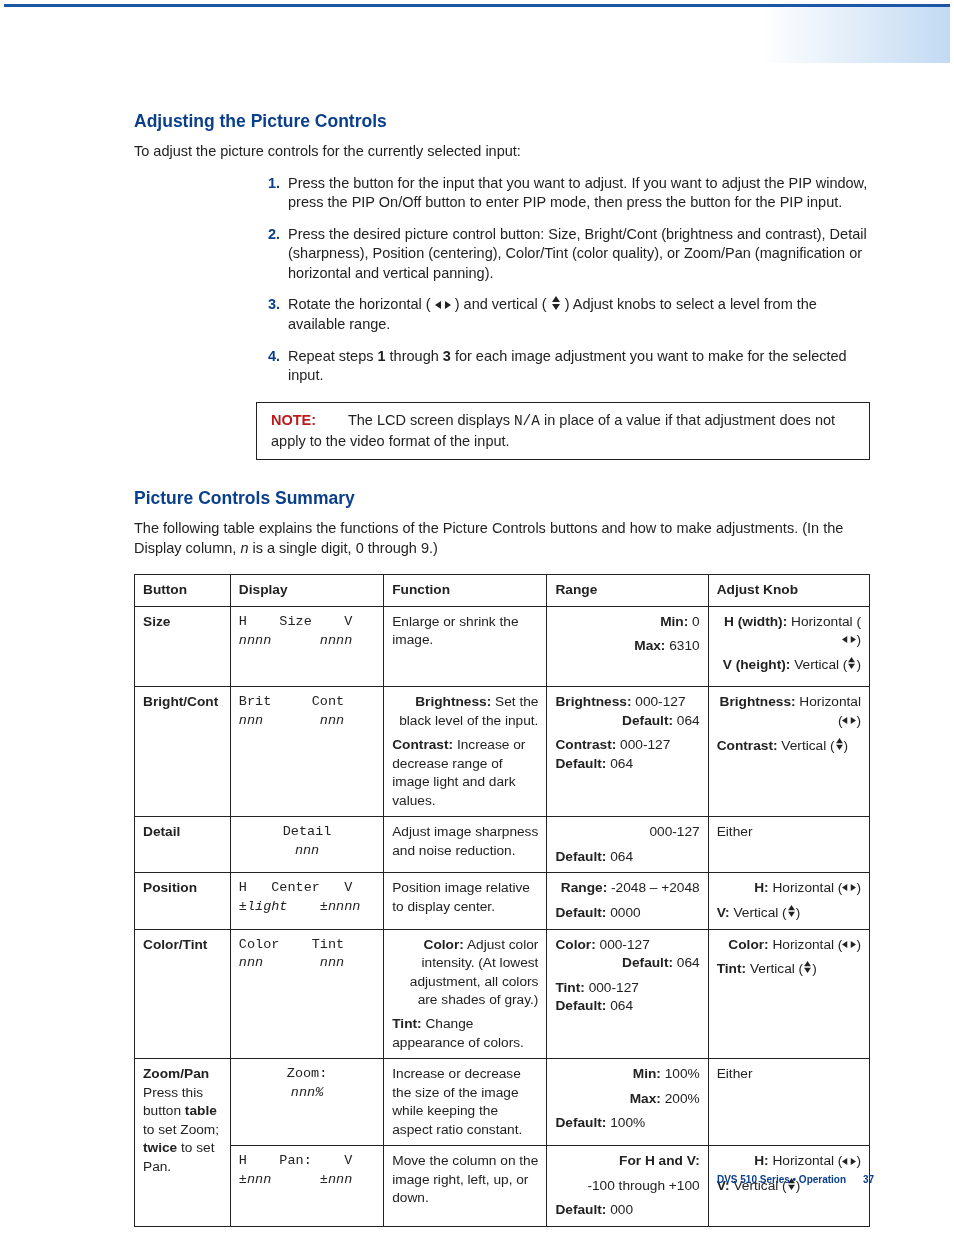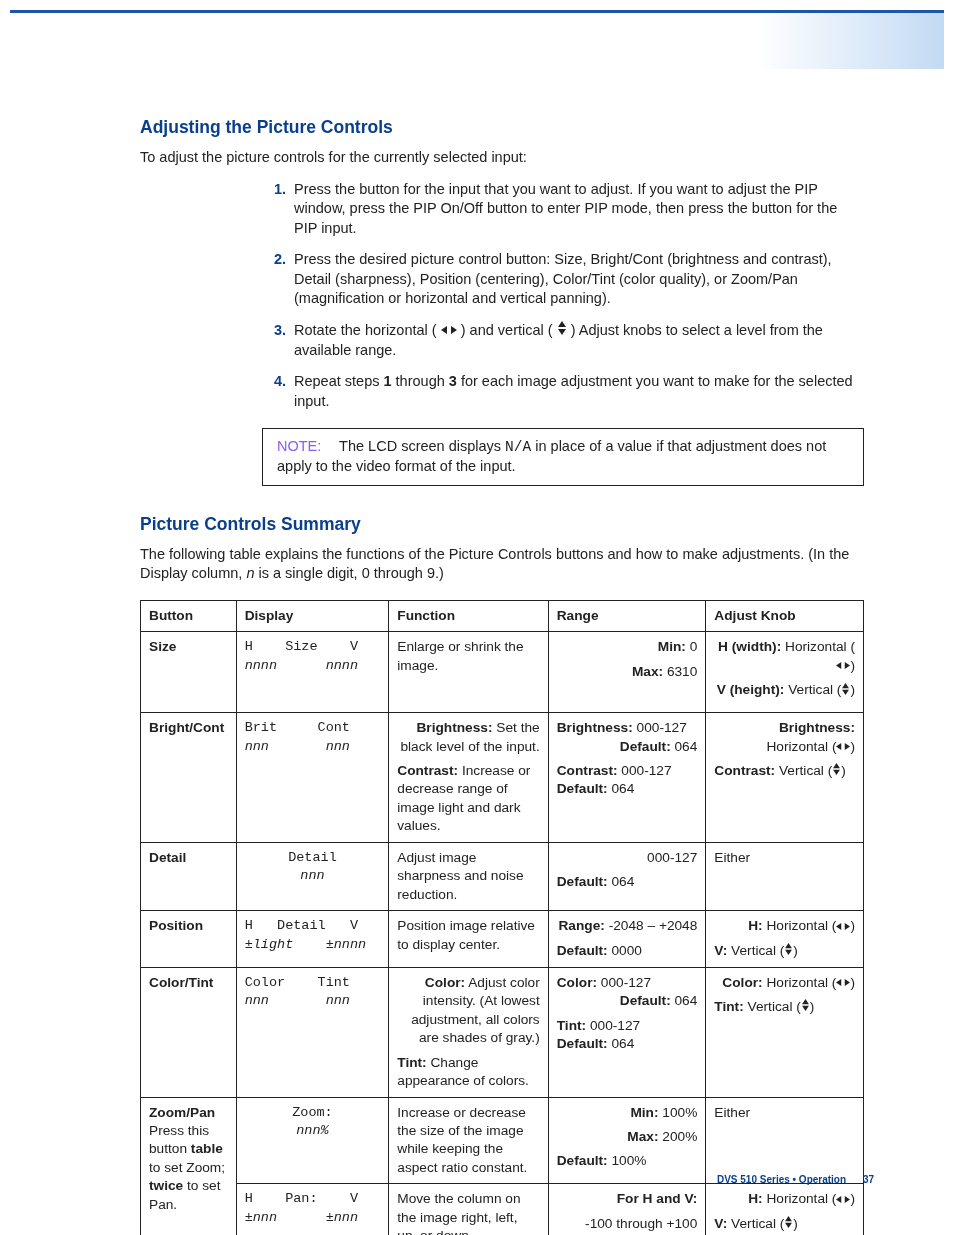--- a/index.html
+++ b/index.html
@@ -7,21 +7,21 @@
     padding: 0;
     background: #fff;
     font-family: "Segoe UI", "Helvetica Neue", Arial, sans-serif;
     color: #222;
   }
   .page {
     width: 954px;
     height: 1235px;
     position: relative;
     box-sizing: border-box;
-    padding: 10px;
+    padding: 4px;
   }
   .topbar {
     height: 56px;
     background: linear-gradient(to right, #ffffff 0%, #ffffff 80%, #c2daf3 100%);
     border-top: 3px solid #1e56a7;
     margin-bottom: 48px;
   }
   .content {
     padding: 0 80px 0 130px;
   }
@@ -54,23 +54,23 @@
   .mono { font-family: "Courier New", monospace; }
   .ital { font-style: italic; }
   .note {
     margin: 16px 0 28px 122px;
     border: 1px solid #222;
     padding: 8px 14px 8px 14px;
     font-size: 14.5px;
     line-height: 1.35;
   }
   .note-label {
-    font-weight: 400;
-    color: #8b5cf6;
-    margin-right: 14px;
+    font-weight: 700;
+    color: #b91c1c;
+    margin-right: 28px;
   }
   .note-text { display: inline; }
   .icon-horiz, .icon-vert {
     display:inline-block;
     vertical-align:middle;
   }
   table.controls {
     width: 100%;
     border-collapse: collapse;
     font-size: 13.7px;
@@ -234,21 +234,21 @@
         <td>
           <div class="rblock">000-127</div>
           <div><span class="bold-inline">Default:</span><span> 064</span></div>
         </td>
         <td>Either</td>
       </tr>
 
       <tr>
         <td><span class="bold-inline">Position</span></td>
         <td>
-          <div class="monocell">H   Detail   V</div>
+          <div class="monocell">H   Center   V</div>
           <div class="monocell ital">±light    ±nnnn</div>
         </td>
         <td>Position image relative to display center.</td>
         <td>
           <div class="rblock"><span class="bold-inline">Range:</span><span> -2048 – +2048</span></div>
           <div><span class="bold-inline">Default:</span><span> 0000</span></div>
         </td>
         <td>
           <div class="rblock"><span class="bold-inline">H:</span><span> Horizontal (</span><span class="icon-horiz"><svg width="14" height="9" viewBox="0 0 16 10">
                     <polygon points="0,5 6,1 6,9" fill="#222"></polygon>

